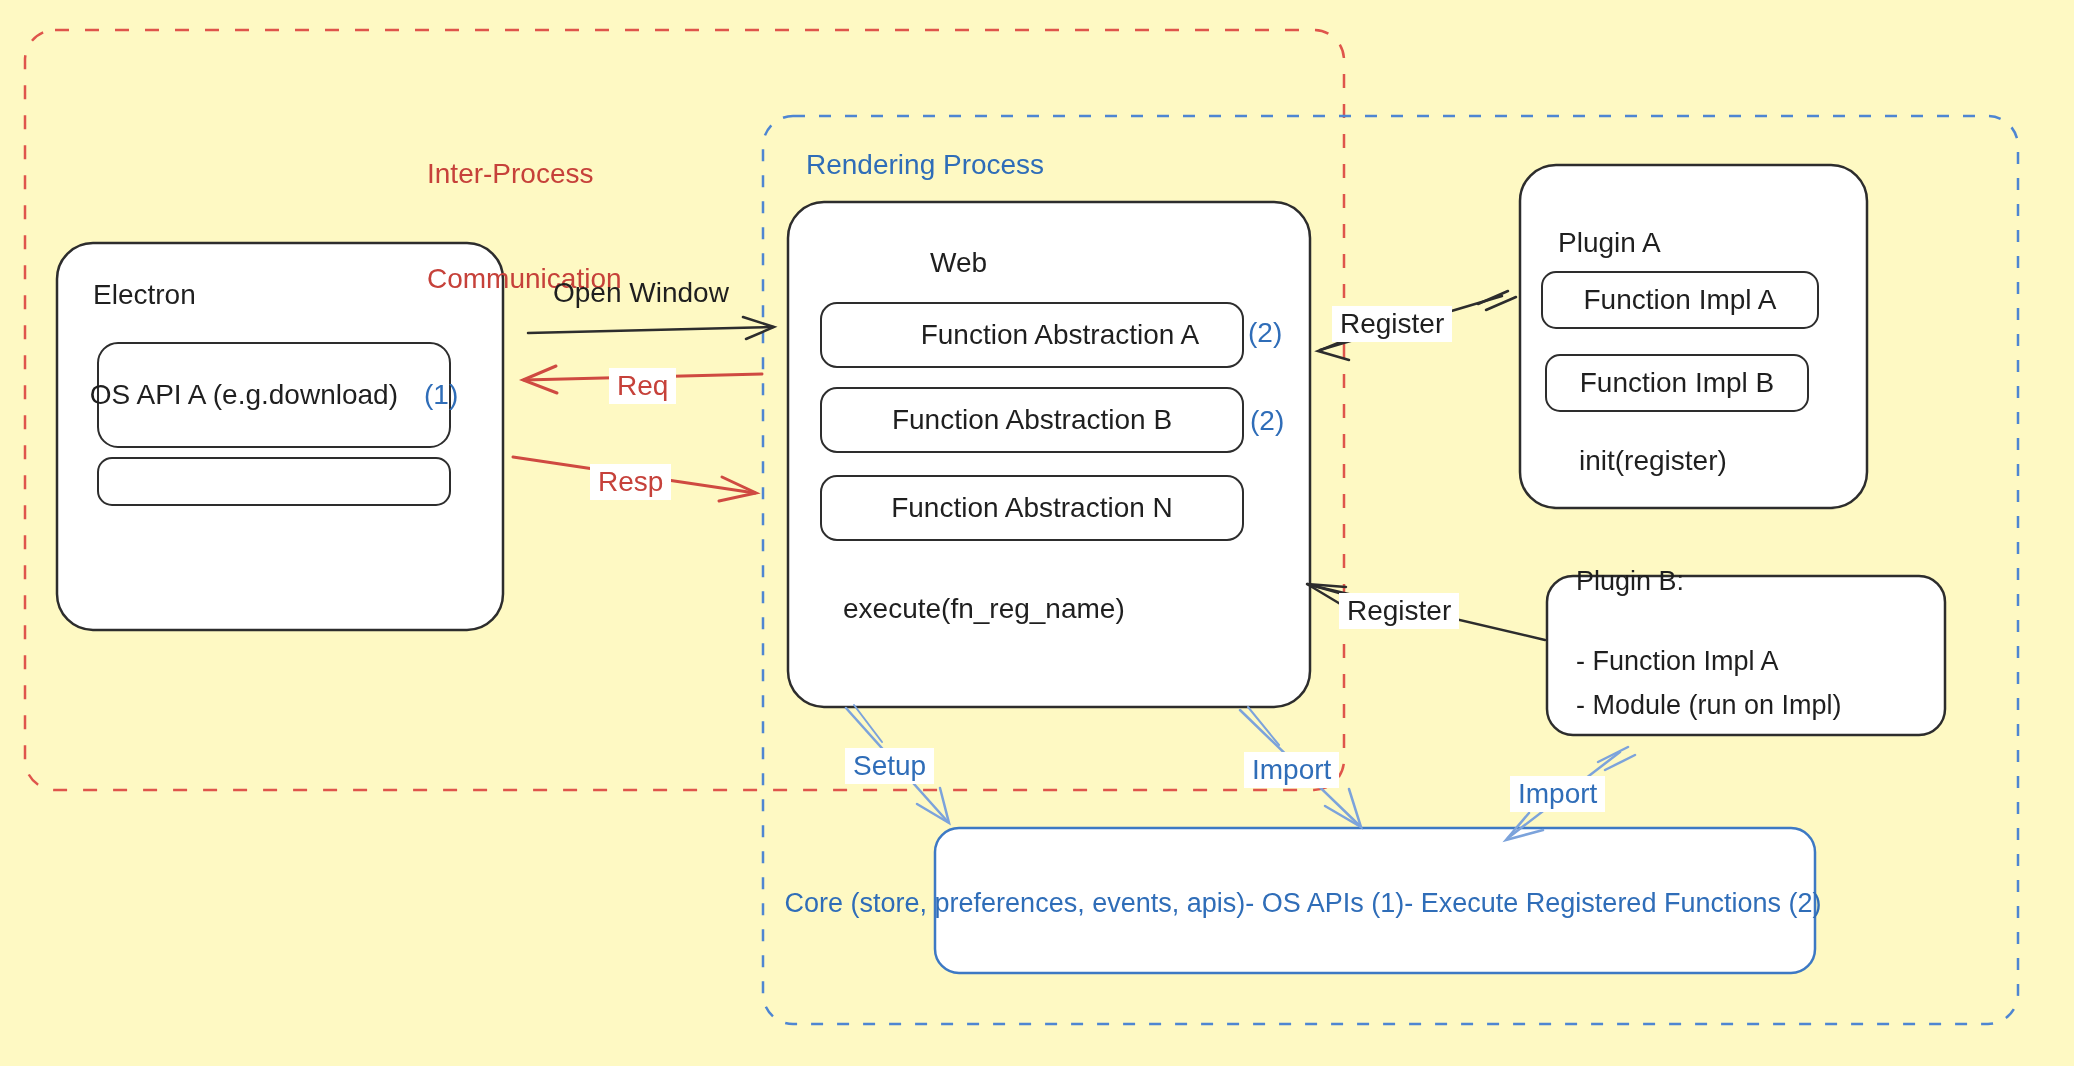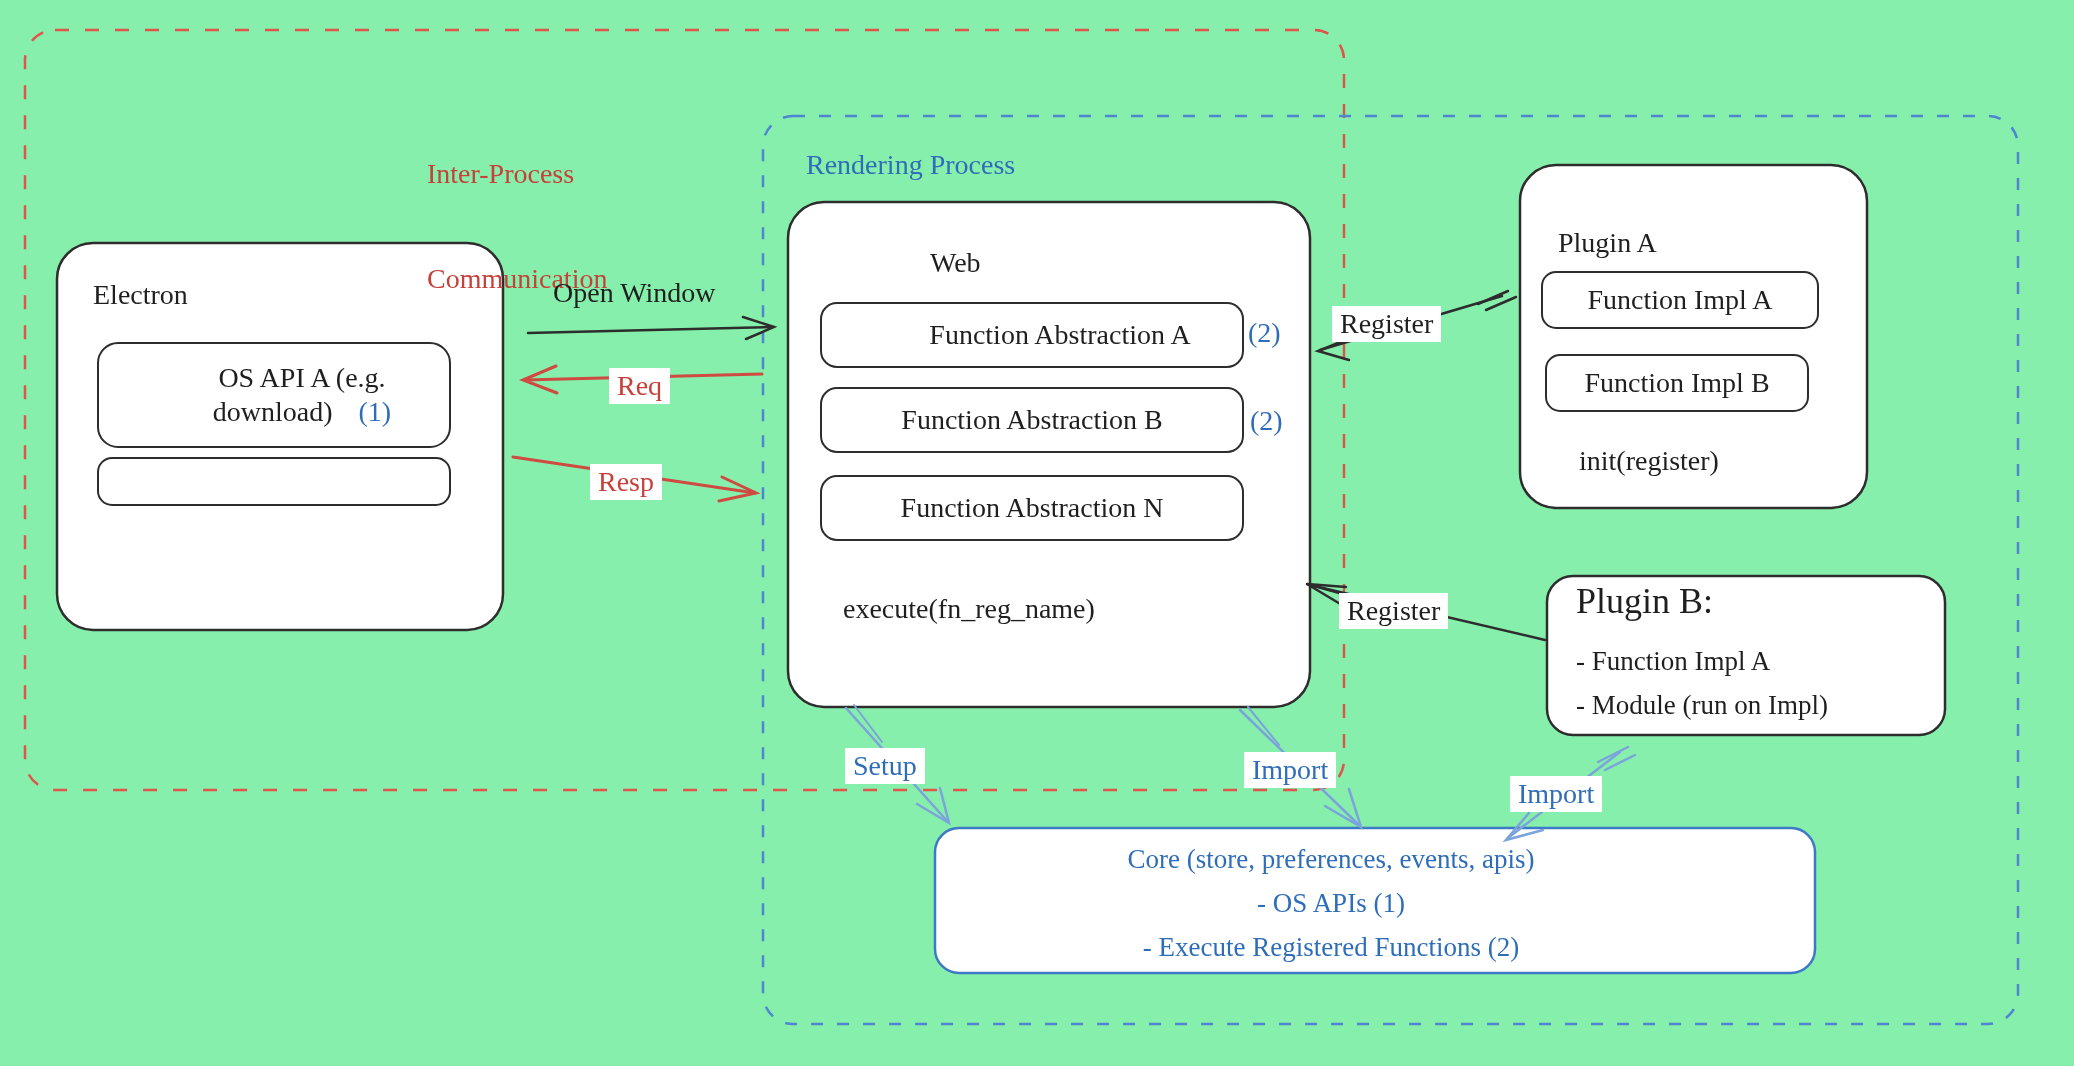--- a/index.html
+++ b/index.html
@@ -1,21 +1,21 @@
 <!DOCTYPE html>
 <html><head>
 <meta charset="utf-8">
 <style>
   html, body { margin: 0; padding: 0; background: #ffffff; }
   #canvas {
     position: relative;
     width: 2074px;
     height: 1066px;
-    background: #86efac;
-    font-family: Liberation Serif, serif;
+    background: #fef9c3;
+    font-family: Liberation Sans, sans-serif;
     color: #1f1f1f;
     overflow: hidden;
   }
   #diagram-svg { position: absolute; left: 0; top: 0; }
   .lbl {
     position: absolute;
     font-size: 28px;
     line-height: 34px;
     white-space: pre;
     color: #1f1f1f;
@@ -26,21 +26,21 @@
     align-items: center;
     justify-content: center;
     text-align: center;
     font-size: 28px;
     white-space: pre;
   }
   .red   { color: #c6413a; }
   .blue  { color: #2f6db8; }
   .on-line { background: #ffffff; padding: 1px 8px; }
   .badge { color: #2f6db8; }
-  .col { flex-direction: column; margin-left: 28px; }
+  .col { flex-direction: row; }
   .small { font-size: 27px; line-height: 44px; }
 </style>
 </head>
 <body>
 
 <div id="canvas">
 
   <svg id="diagram-svg" width="2074" height="1066" viewBox="0 0 2074 1066">
 
     <rect x="25" y="30" width="1319" height="760" rx="30" fill="none" stroke="#df554b" stroke-width="2.5" stroke-dasharray="14 16"></rect>
@@ -129,21 +129,21 @@
   <div class="boxlbl" style="left:821px; top:388px; width:422px; height:64px;">Function Abstraction B</div>
   <div class="lbl badge" style="left:1250px; top:404px;">(2)</div>
   <div class="boxlbl" style="left:821px; top:476px; width:422px; height:64px;">Function Abstraction N</div>
   <div class="lbl" style="left:843px; top:592px;">execute(fn_reg_name)</div>
 
   <div class="lbl" style="left:1558px; top:226px;">Plugin A</div>
   <div class="boxlbl" style="left:1542px; top:272px; width:276px; height:56px;">Function Impl A</div>
   <div class="boxlbl" style="left:1546px; top:355px; width:262px; height:56px;">Function Impl B</div>
   <div class="lbl" style="left:1558px; top:444px;margin-left:21px;">init(register)</div>
 
-  <div class="lbl" style="left:1576px; top:584px; font-size:36px;">Plugin B:</div>
+  <div class="lbl" style="left:1576px; top:564px; font-size:27px;">Plugin B:</div>
   <div class="lbl" style="left:1576px; top:644px; font-size:27px;">- Function Impl A</div>
   <div class="lbl" style="left:1576px; top:688px; font-size:27px;">- Module (run on Impl)</div>
 
   <div class="boxlbl col blue small" style="left:935px; top:832px; width:736px; height:141px;">
     <span>Core (store, preferences, events, apis)</span>
     <span>- OS APIs (1)</span>
     <span>- Execute Registered Functions (2)</span>
   </div>
 
   <div class="lbl" style="left:553px; top:276px;">Open Window</div>

